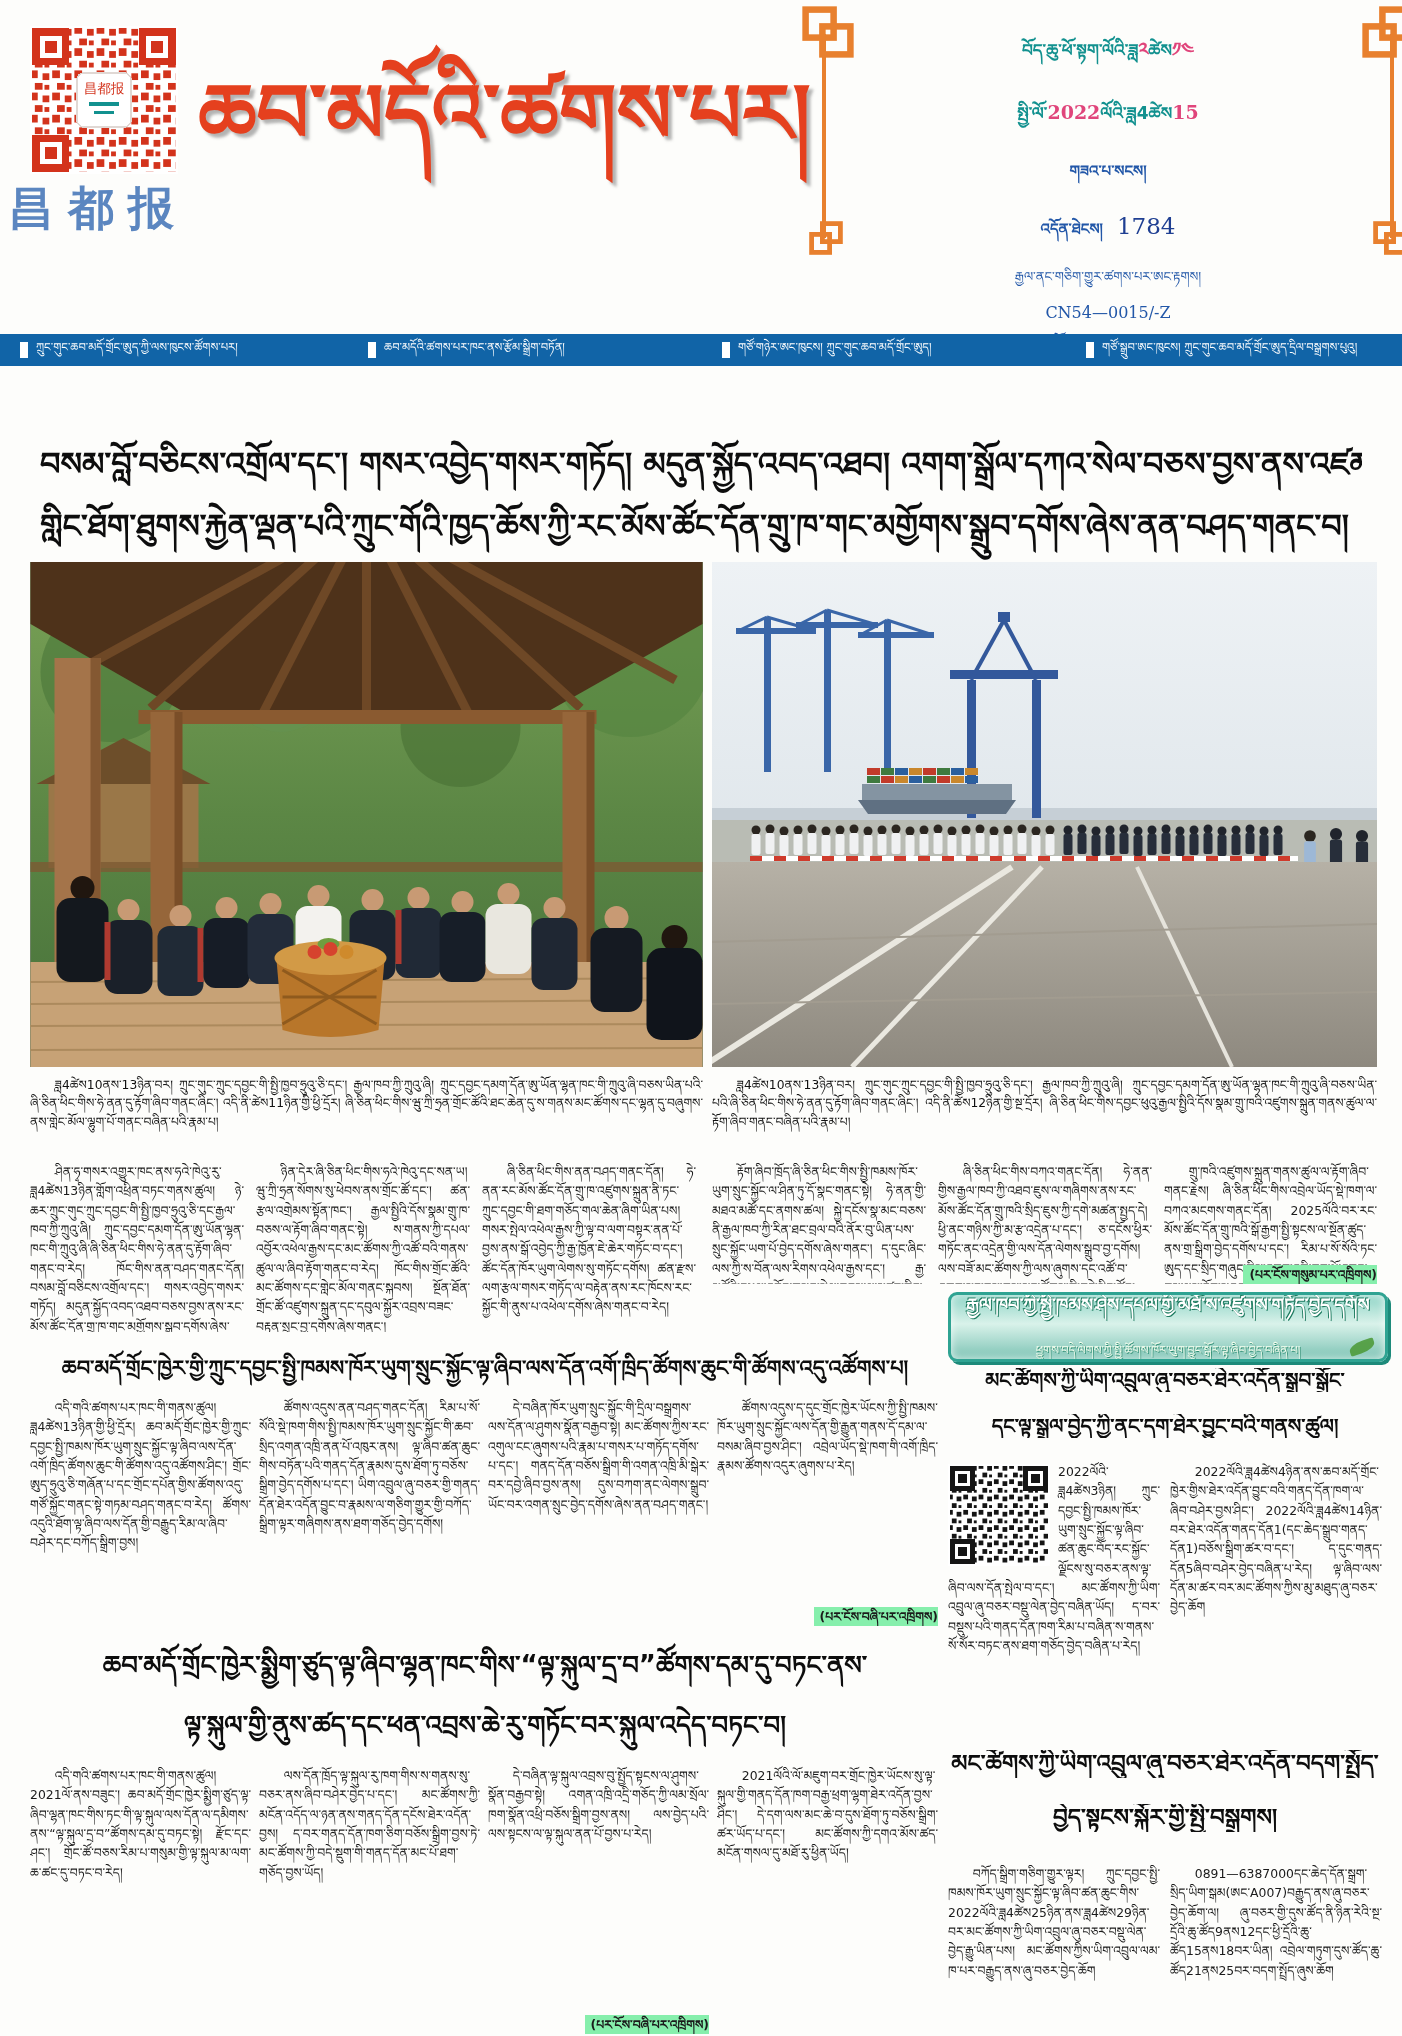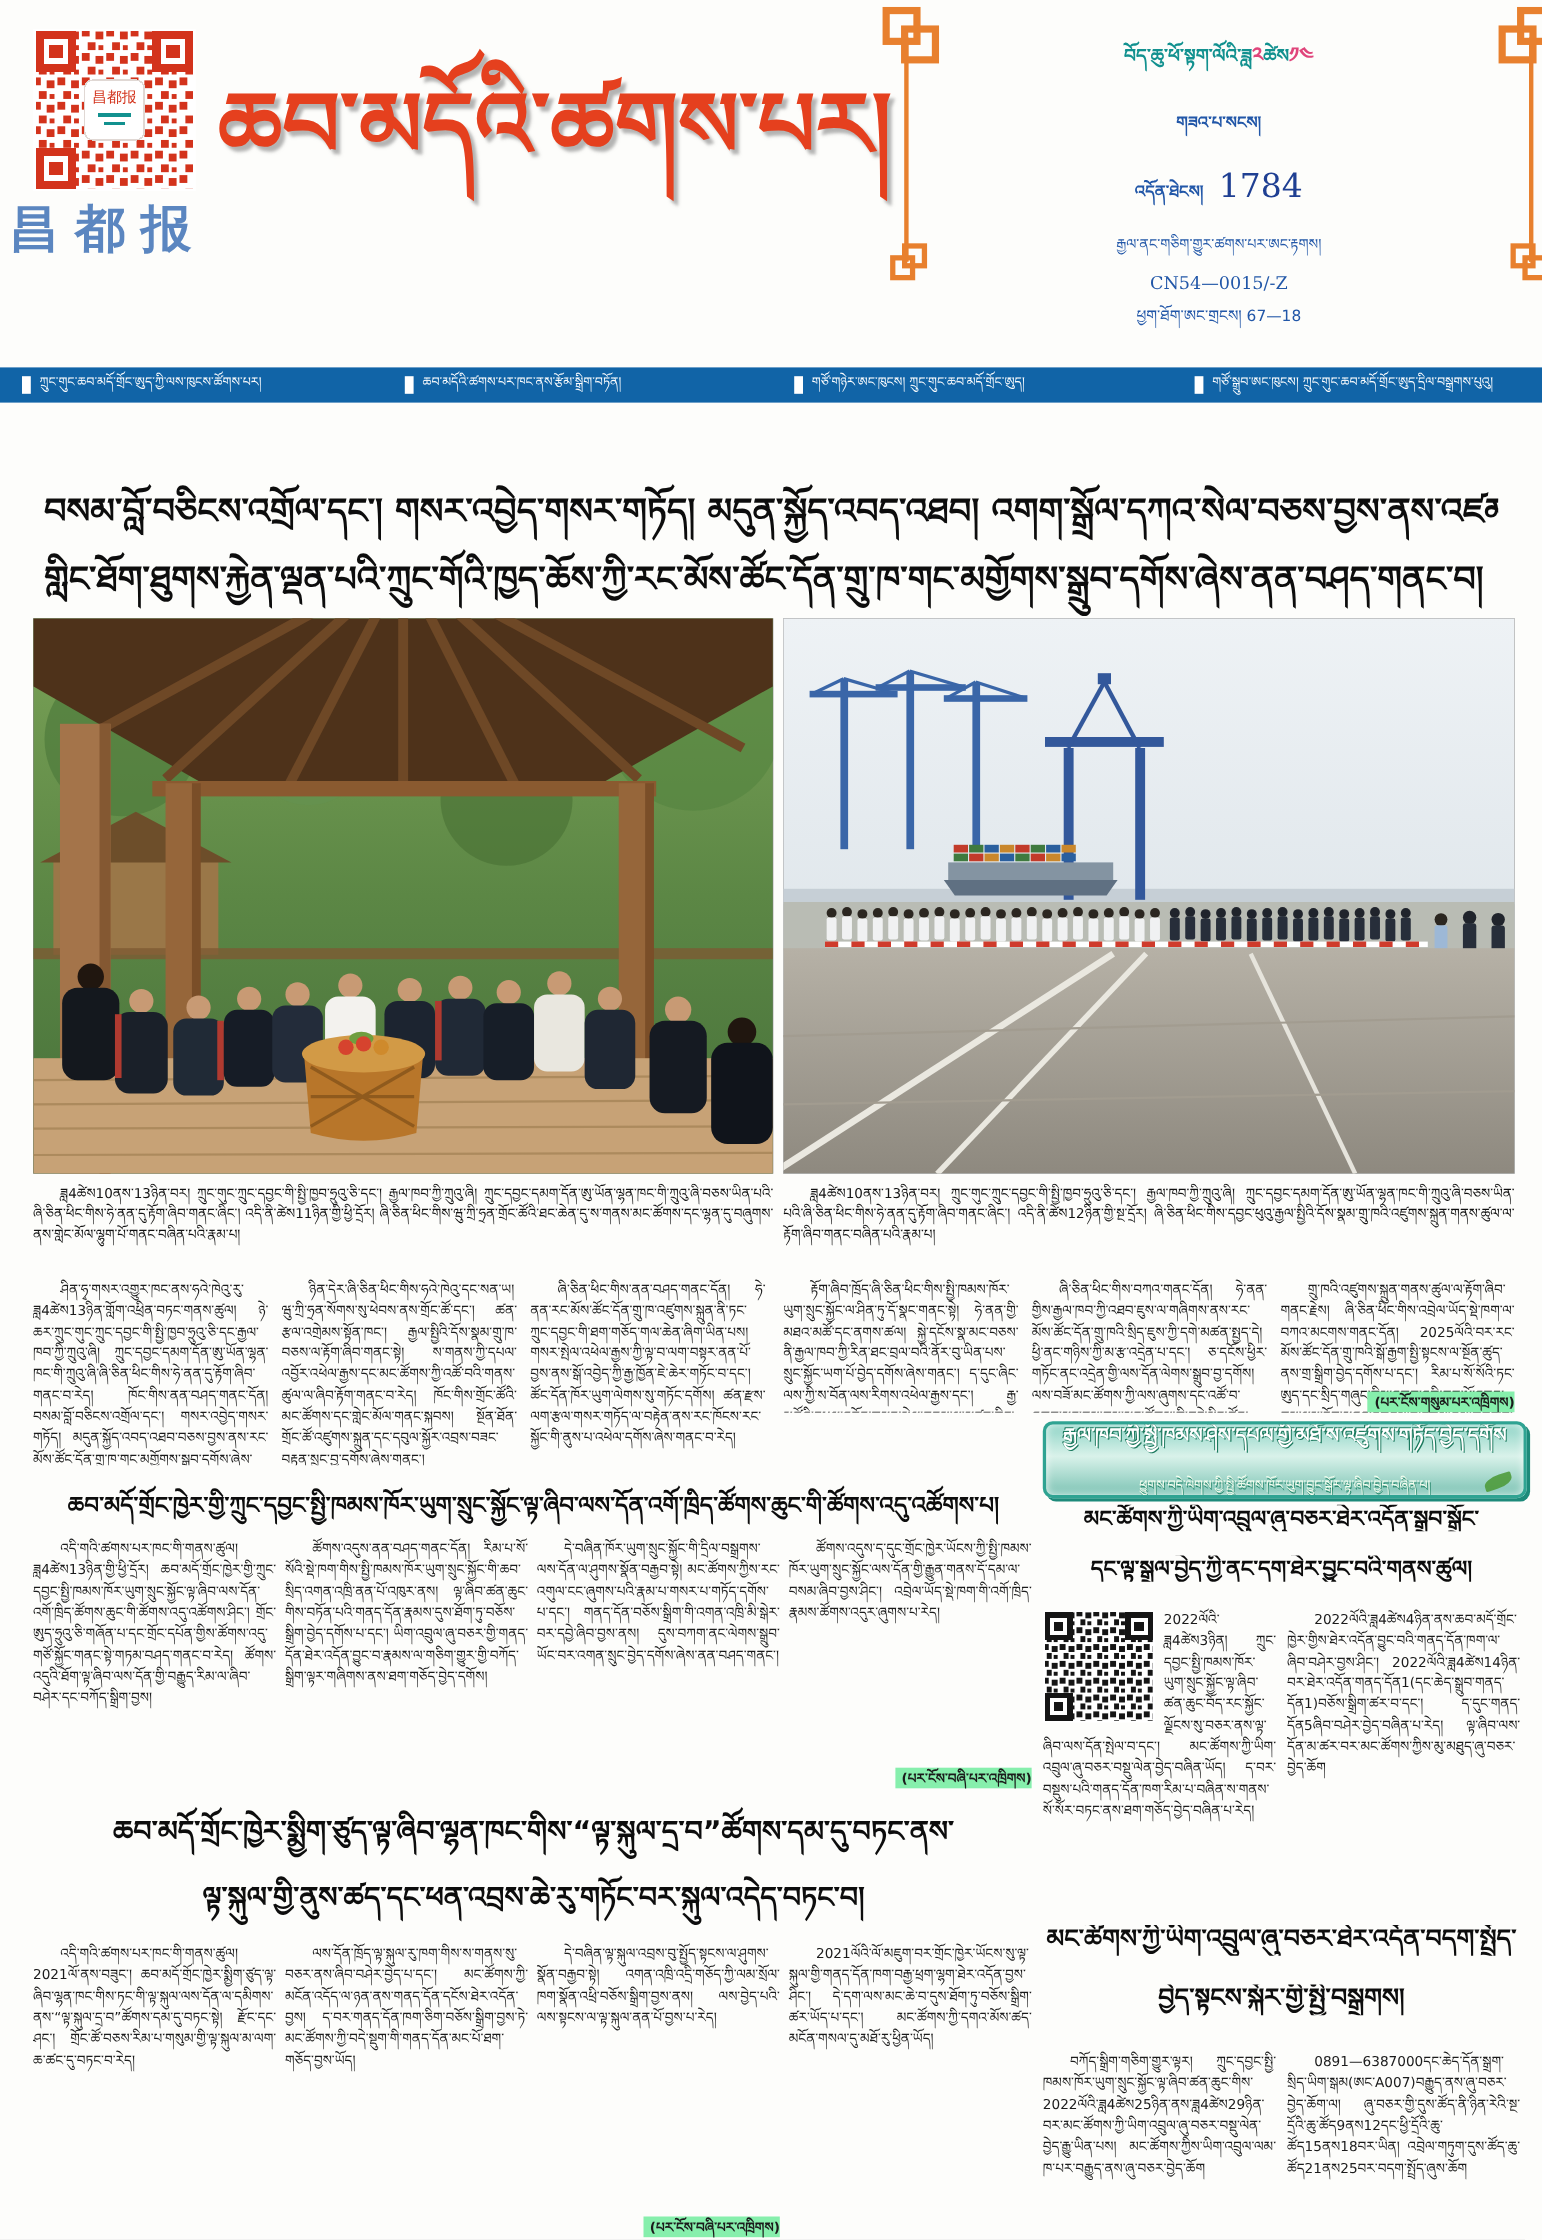--- a/index.html
+++ b/index.html
@@ -14,21 +14,21 @@
   .qr-red{position:absolute;left:30px;top:26px;width:148px;height:148px;}
   
   .info-box{position:absolute;left:822px;top:6px;width:572px;height:242px;text-align:center;}
   .info-box .vline{position:absolute;top:28px;bottom:10px;width:4px;background:#e8802e;}
   .knot{position:absolute;width:56px;height:56px;}
   .ib-l1{margin-top:22px;font-size:17px;color:#12918f;font-weight:bold;}
   .ib-l2{margin-top:12px;font-size:17px;color:#12918f;font-weight:bold;}
   .num{color:#e0457b;font-family:"DejaVu Serif",serif;font-size:19px;}
   .ib-weekday{margin-top:12px;font-size:15px;color:#2257a8;font-weight:bold;}
   .ib-issue{margin-top:16px;font-size:15px;color:#2257a8;font-weight:bold;}
-  .ib-issue .big{font-size:30px;color:#1f3f92;font-family:"DejaVu Serif",serif;font-weight:normal;margin-left:14px;}
+  .ib-issue .big{font-size:23px;color:#1f3f92;font-family:"DejaVu Serif",serif;font-weight:normal;margin-left:14px;}
   .ib-cnlabel{margin-top:8px;font-size:13px;color:#2257a8;}
   .ib-cn{margin-top:4px;font-size:16px;color:#2257a8;font-family:"DejaVu Serif",serif;}
   .ib-postal{margin-top:4px;font-size:14px;color:#2257a8;}
   
   .nav{position:absolute;left:0;top:334px;width:1402px;height:32px;background:#1164a7;}
   .nav-item{position:absolute;top:0;height:32px;display:flex;align-items:center;gap:8px;color:#fff;font-size:11.5px;white-space:nowrap;}
   .nav-item .bullet{width:8px;height:16px;background:#fff;display:inline-block;flex:0 0 auto;}
   
   .kicker{position:absolute;left:60px;top:378px;width:1282px;text-align:center;font-size:25px;font-weight:bold;color:#0d0d0d;white-space:nowrap;overflow:hidden;}
   .headline-l2{position:absolute;left:40px;top:428px;width:1322px;text-align:center;font-size:32px;font-weight:bold;color:#0d0d0d;white-space:nowrap;overflow:hidden;}
@@ -106,20 +106,23 @@
         <rect x="6" y="24" width="30" height="30" fill="none" stroke="#e8802e" stroke-width="8"></rect>
         <rect x="24" y="6" width="30" height="30" fill="none" stroke="#e8802e" stroke-width="8"></rect>
       </svg>
     <svg class="knot" style="right:-14px;bottom:-8px;width:36px;height:36px;" viewBox="0 0 60 60">
         <rect x="24" y="24" width="30" height="30" fill="none" stroke="#e8802e" stroke-width="8"></rect>
         <rect x="6" y="6" width="30" height="30" fill="none" stroke="#e8802e" stroke-width="8"></rect>
       </svg>
 
     <div class="ib-l1">
       <span>བོད་ཆུ་ཕོ་སྟག་ལོའི་ཟླ</span><span class="num">༢</span><span>ཚེས</span><span class="num">༡༤</span>
+    </div>
+    <div class="ib-l2">
+      <span>སྤྱི་ལོ་</span><span class="num">2022</span><span>ལོའི་ཟླ4ཚེས</span><span class="num">15</span>
     </div>
     <div class="ib-weekday">གཟའ་པ་སངས།</div>
     <div class="ib-issue">
       <span>འདོན་ཐེངས།</span><span class="big">1784</span>
     </div>
     <div class="ib-cnlabel">རྒྱལ་ནང་གཅིག་གྱུར་ཚགས་པར་ཨང་རྟགས།</div>
     <div class="ib-cn">CN54—0015/-Z</div>
     <div class="ib-postal">
       <span>ཕྱག་ཐོག་ཨང་གྲངས།</span> <span>67—18</span>
     </div>

